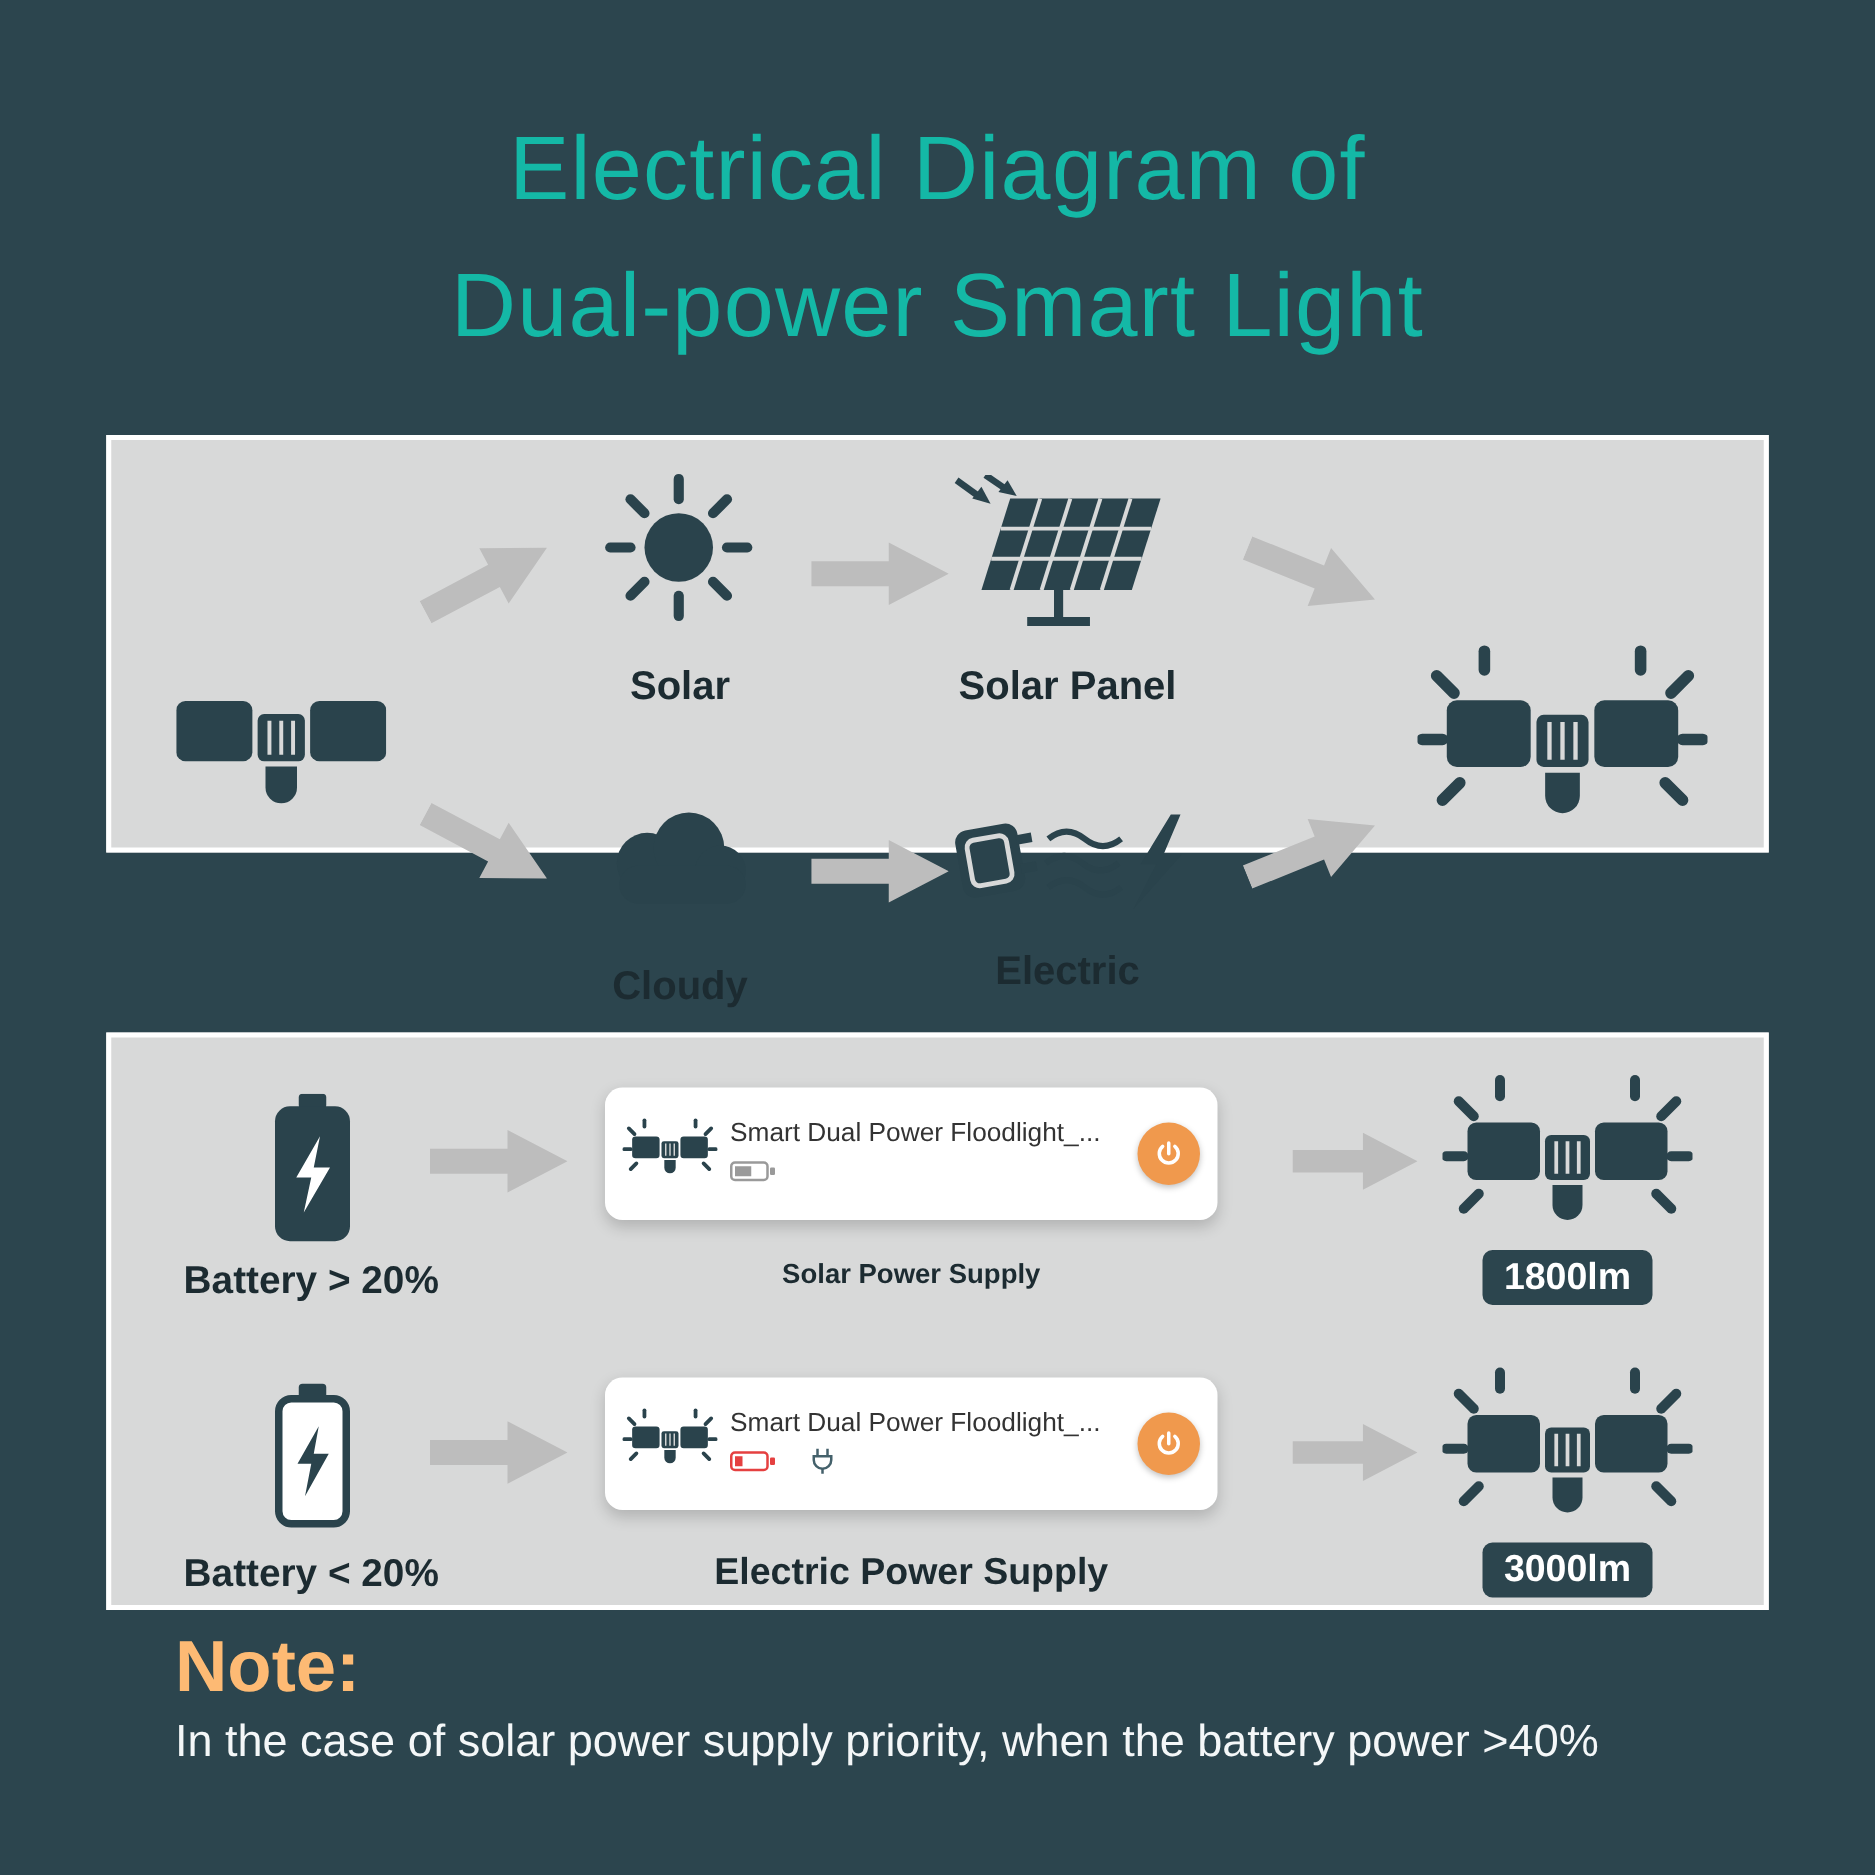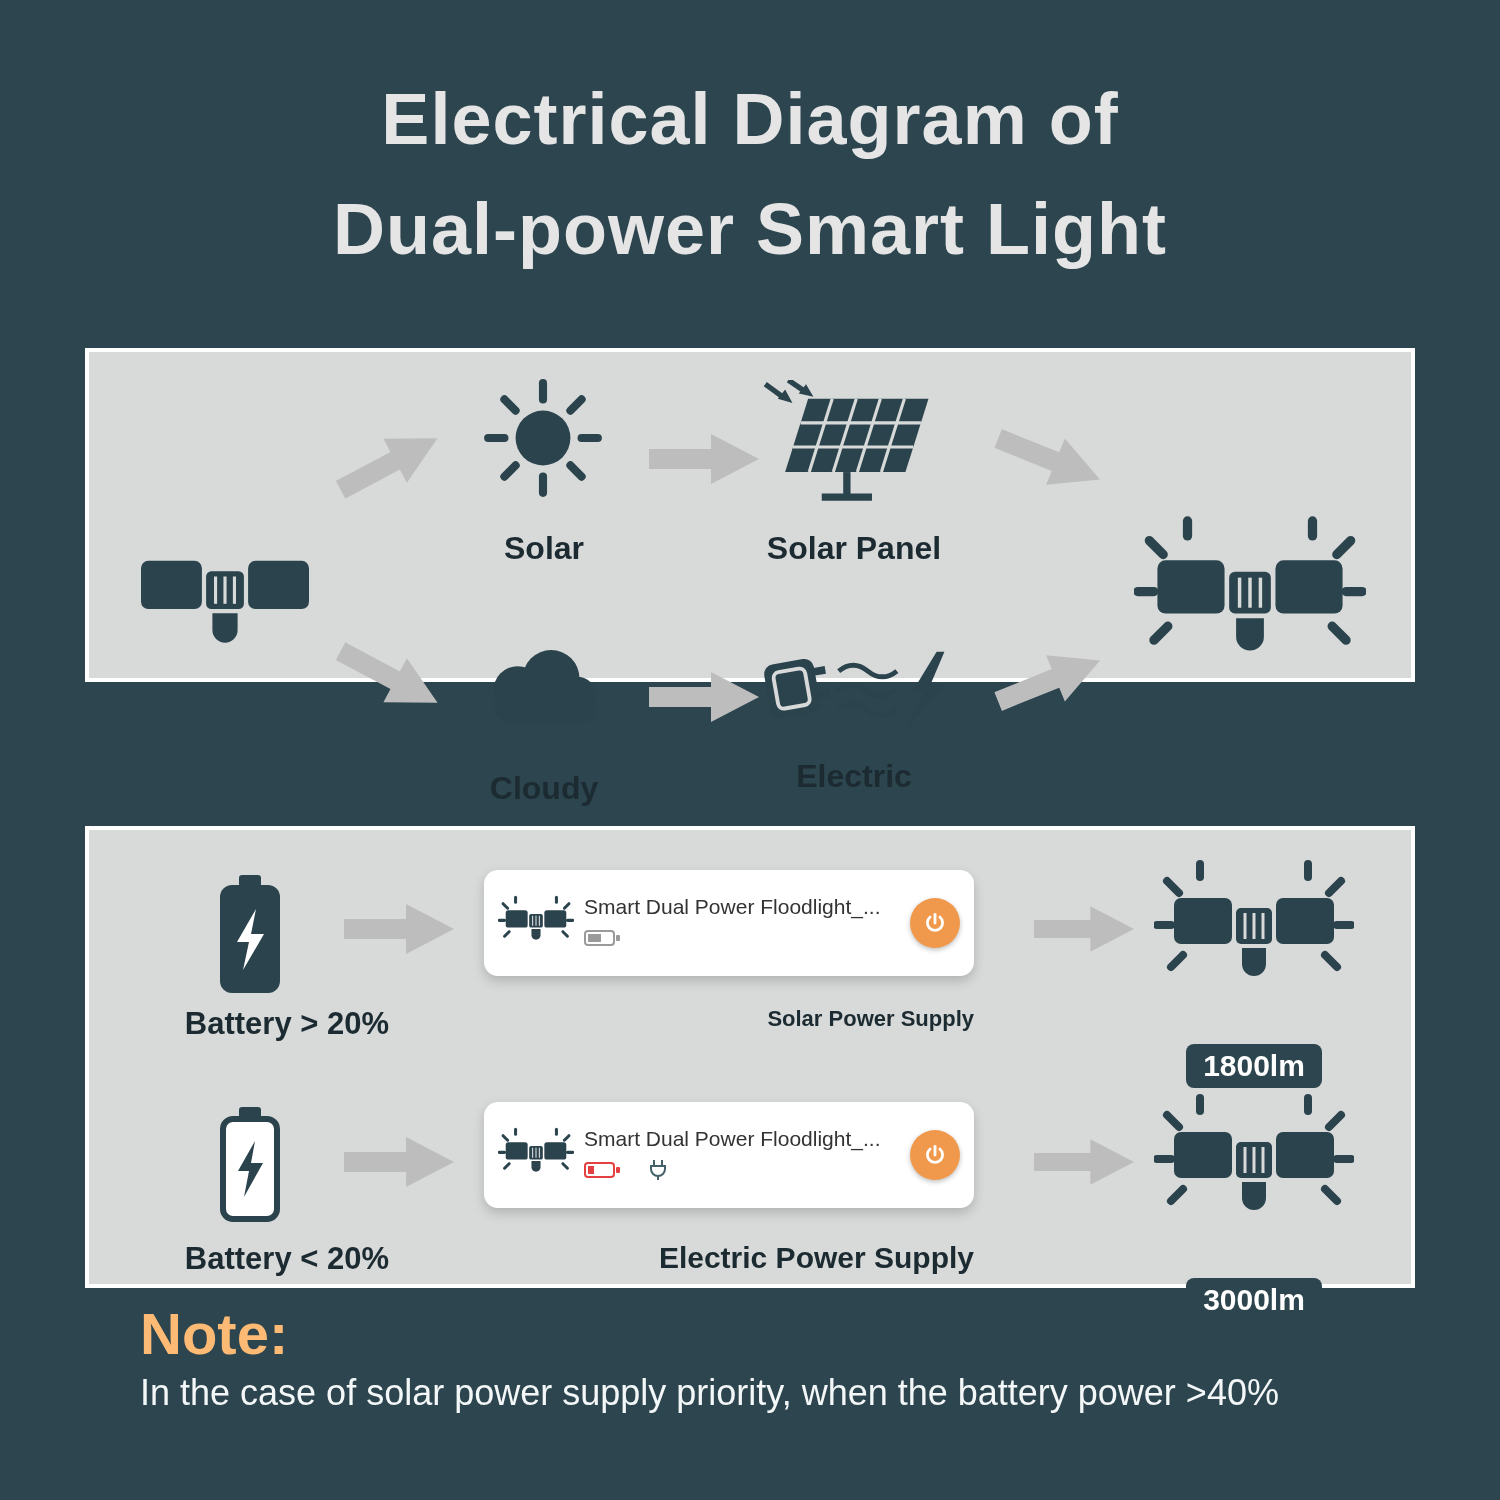--- a/index.html
+++ b/index.html
@@ -1,36 +1,36 @@
 <!DOCTYPE html>
 <html><head>
 <meta charset="utf-8">
 <style>
   html,body{margin:0;padding:0;background:#2c454e;}
   .canvas{position:relative;width:1500px;height:1500px;background:#2c454e;
           font-family:"Liberation Sans",sans-serif;overflow:hidden;}
   .abs{position:absolute;}
-  .title-line{position:absolute;left:0;width:100%;text-align:center;color:#e5e5e5;
-              font-weight:bold;font-size:72px;line-height:1.15;letter-spacing:1px;}
+  .title-line{position:absolute;left:0;width:100%;text-align:center;color:#14b8a6;
+              font-weight:normal;font-size:72px;line-height:1.15;letter-spacing:1px;margin-top:16px;}
   .panel{position:absolute;left:85px;width:1330px;background:#d8d9d9;
          border:4px solid #ffffff;box-sizing:border-box;}
   .flowlabel{position:absolute;text-align:center;font-weight:bold;color:#1c2b31;font-size:32px;}
-  .rowlabel{position:absolute;text-align:right;font-weight:bold;color:#1c2b31;font-size:31px;}
+  .rowlabel{position:absolute;text-align:center;font-weight:bold;color:#1c2b31;font-size:31px;}
   .arrow svg{display:block;}
   .card{position:absolute;background:#ffffff;border-radius:14px;
         box-shadow:0 5px 12px rgba(0,0,0,.18);display:flex;align-items:center;
         padding:0 14px;box-sizing:border-box;}
   .thumb{flex:0 0 auto;margin-right:10px;}
   .card-text{display:flex;flex-direction:column;justify-content:flex-start;width:320px;}
   .card-title{font-size:21px;color:#333333;white-space:nowrap;overflow:hidden;}
   .status-row{display:flex;align-items:center;gap:24px;margin-top:9px;height:24px;}
   .power-btn{width:50px;height:50px;border-radius:50%;background:#f0994d;margin-left:auto;
              display:flex;align-items:center;justify-content:center;
              box-shadow:0 2px 5px rgba(0,0,0,.25);}
-  .badge{position:absolute;text-align:center;margin-top:44px;}
+  .badge{position:absolute;text-align:center;}
   .badge span{display:inline-block;background:#2c454e;color:#ffffff;font-weight:bold;
               font-size:30px;padding:5px 17px;border-radius:8px;}
   .note-heading{position:absolute;color:#fdba74;font-size:58px;font-weight:bold;}
   .note-line{position:absolute;color:#f4f7f8;font-size:36px;white-space:nowrap;}
 </style>
 </head>
 <body>
 
 <svg width="0" height="0" style="position:absolute" aria-hidden="true">
   <defs>

